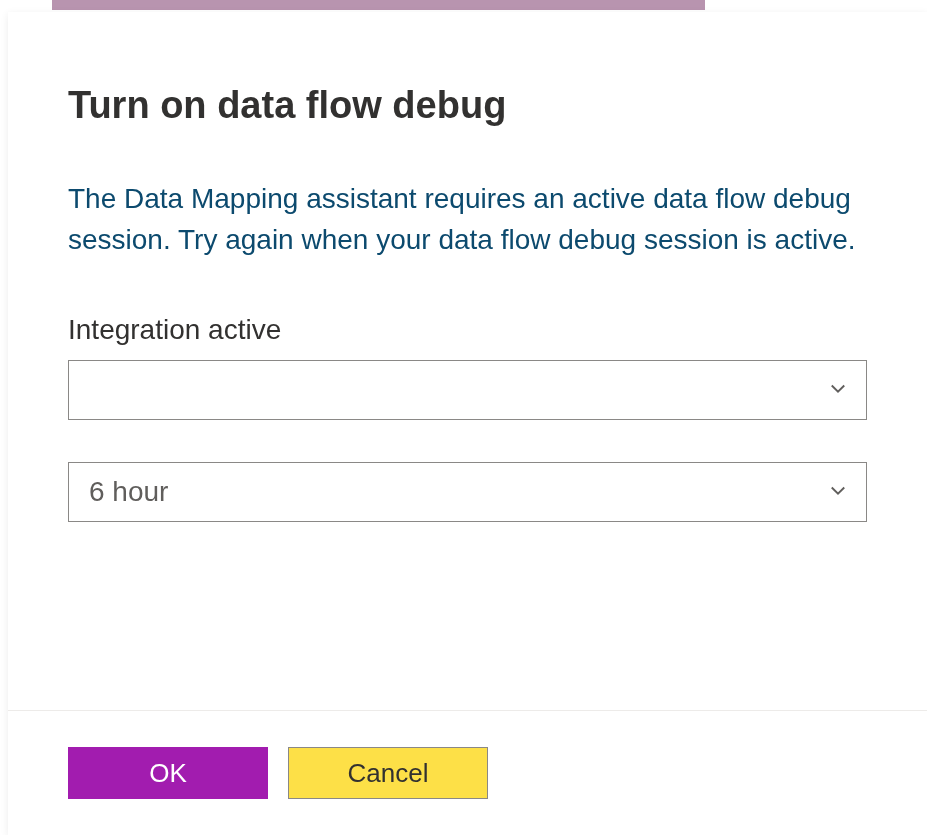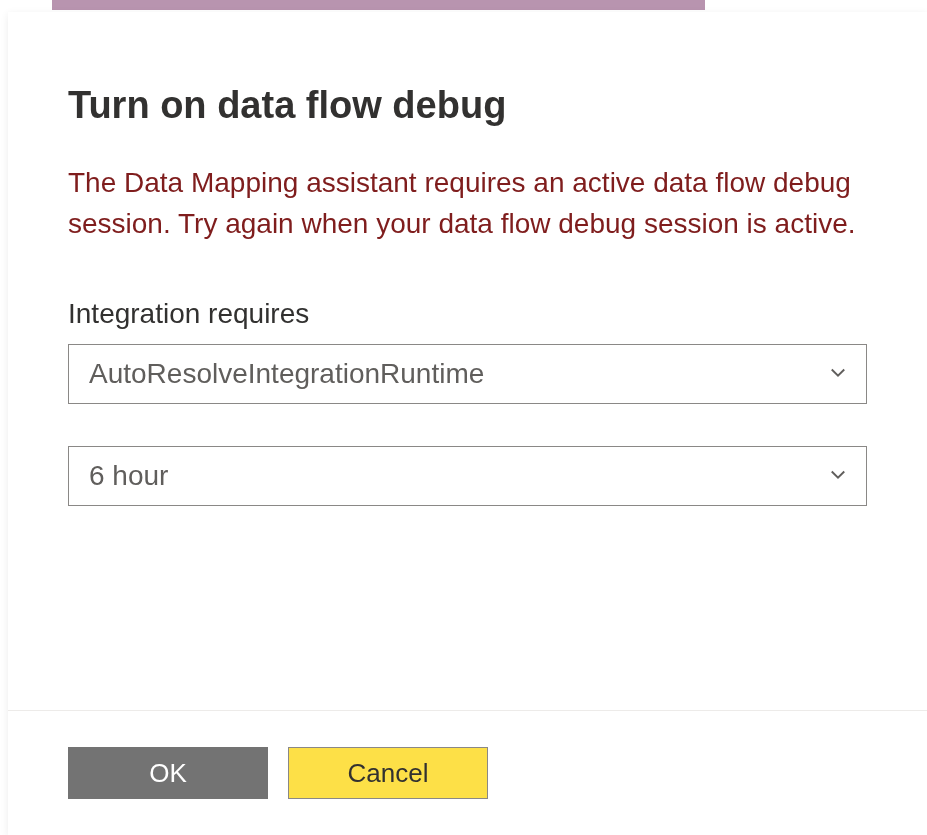--- a/index.html
+++ b/index.html
@@ -31,26 +31,26 @@
       background: #ffffff;
       box-shadow: 0 2px 8px rgba(0,0,0,0.08);
       padding: 72px 60px 36px 60px;
       display: flex;
       flex-direction: column;
     }
     .dialog-title {
       font-size: 38px;
       font-weight: 600;
       color: #323130;
-      margin-bottom: 36px;
+      margin-bottom: 52px;
     }
     .dialog-description {
       font-size: 28px;
       font-weight: 400;
-      color: #7f1d1d;
+      color: #0c4a6e;
       line-height: 1.45;
       margin-bottom: 54px;
     }
     .field-group {
       margin-bottom: 42px;
     }
     .field-label-row {
       display: flex;
       align-items: center;
       gap: 12px;
@@ -120,21 +120,21 @@
       height: 52px;
       min-width: 200px;
       font-size: 26px;
       font-weight: 400;
       border: none;
       cursor: pointer;
       padding: 0 24px;
       font-family: inherit;
     }
     .btn-primary {
-      background: #737373;
+      background: #a21caf;
       color: #ffffff;
       text-align: center;
     }
     .btn-secondary {
       background: #fde047;
       color: #323130;
       border: 1px solid #8a8886;
     }
   </style>
 </head>
@@ -143,24 +143,23 @@
 <div class="progress-bar"></div>
 
 <div class="dialog">
 
   <h1 class="dialog-title">Turn on data flow debug</h1>
 
   <p class="dialog-description">The Data Mapping assistant requires an active data flow debug session. Try again when your data flow debug session is active.</p>
 
   <div class="field-group">
     <div class="field-label-row">
-      <span class="field-label">Integration requires</span>
+      <span class="field-label">Integration active</span>
     </div>
     <div class="dropdown">
-      <span class="dropdown-value">AutoResolveIntegrationRuntime</span>
       <span class="chevron-icon">
         <svg viewBox="0 0 16 16" fill="none" stroke="currentColor" stroke-width="1.5">
           <path d="M3 6 L8 11 L13 6"></path>
         </svg>
       </span>
     </div>
   </div>
 
   <div class="field-group">
     <div class="dropdown">

